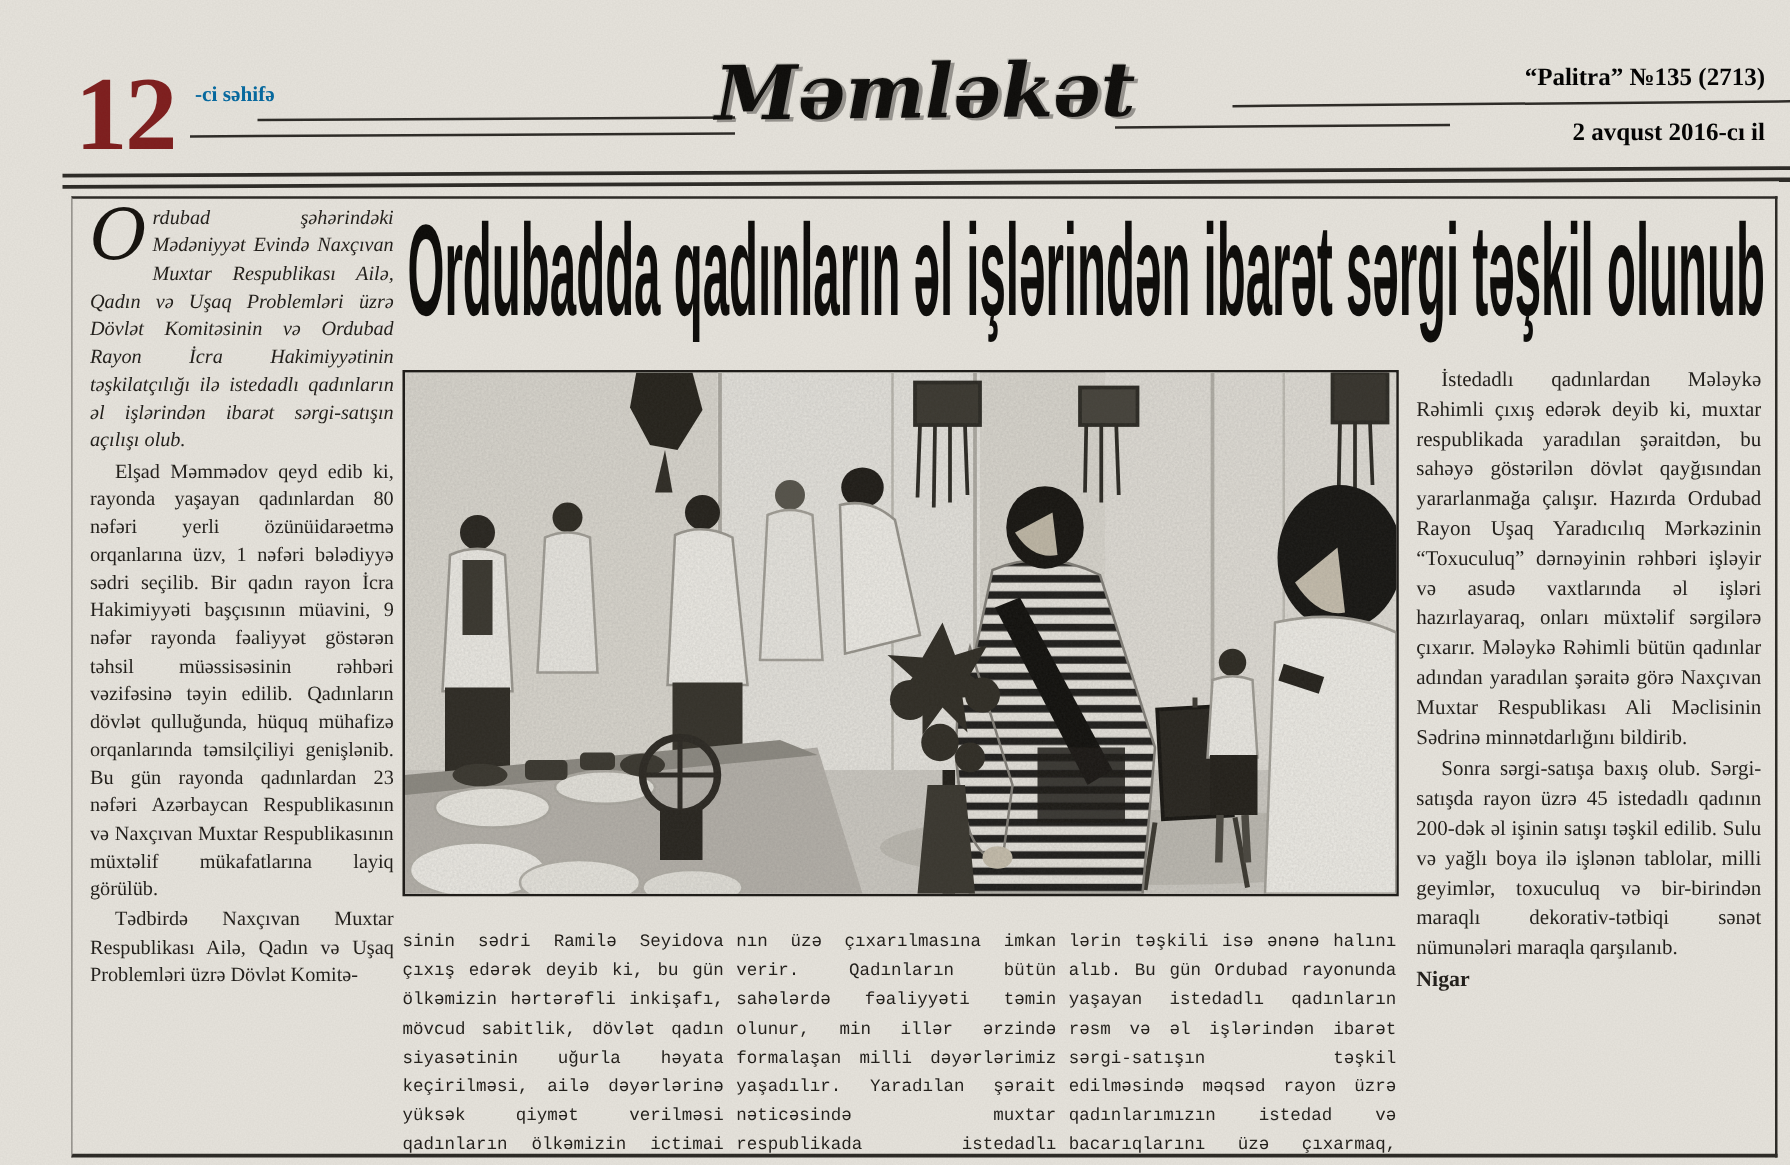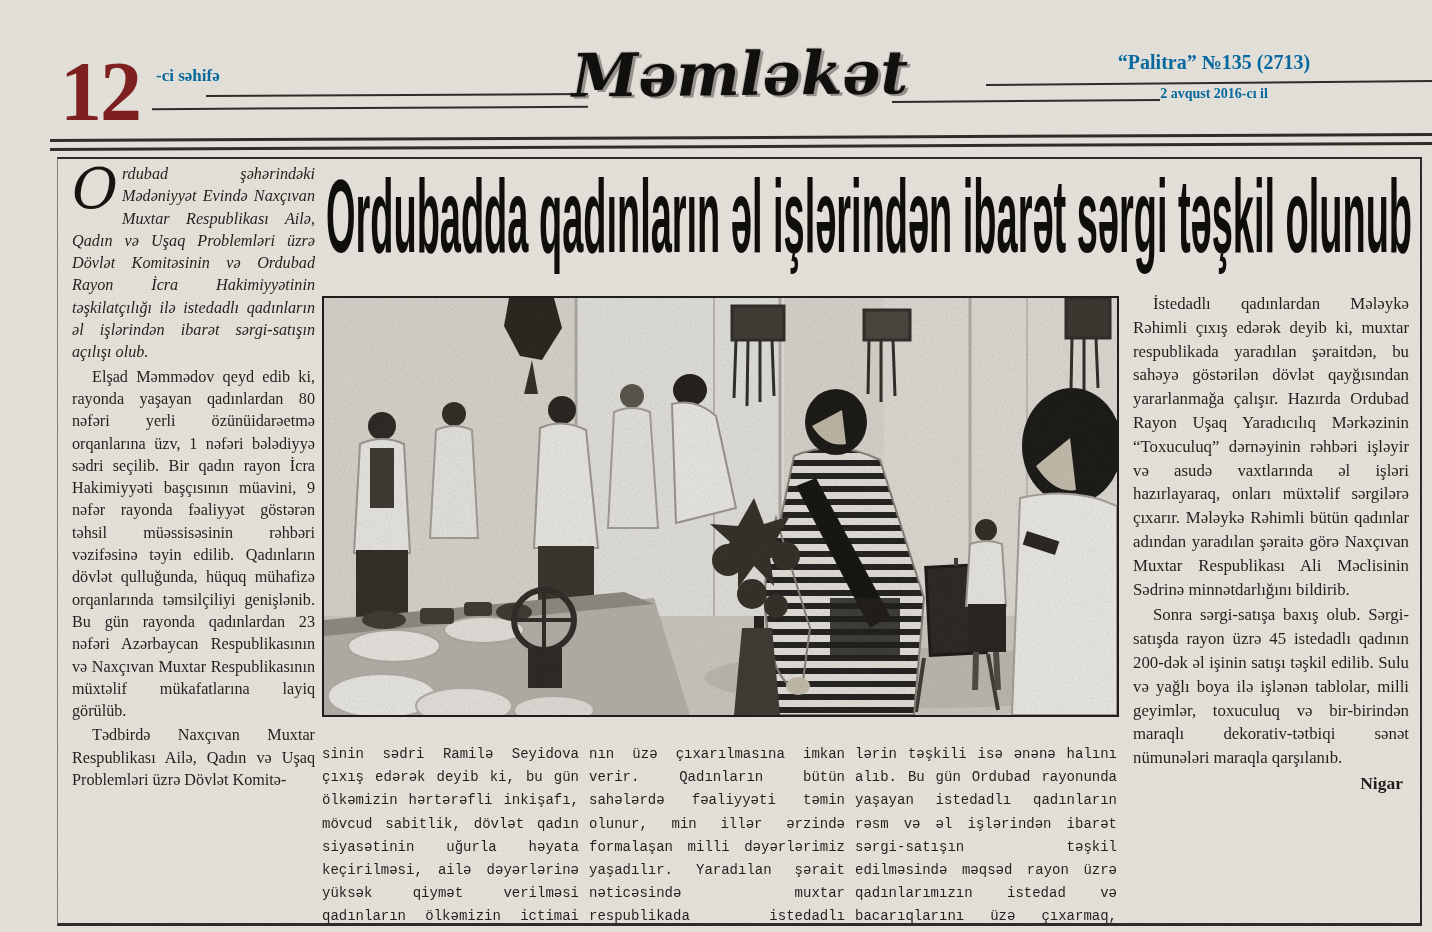--- a/index.html
+++ b/index.html
@@ -20,25 +20,25 @@
     font-size:17px;font-weight:bold;color:#0369a1;
   }
   .masthead{
     position:absolute;left:560px;top:40px;width:360px;text-align:center;
     font-family:"DejaVu Serif", serif;font-style:italic;font-weight:bold;
     font-size:60px;line-height:68px;color:#0d0c0a;letter-spacing:0px;
     text-shadow:3px 2px 0 rgba(20,18,15,.38), -1px -1px 0 rgba(20,18,15,.15);
     transform:rotate(-0.6deg);
   }
   .issue-block{
-    position:absolute;left:1068px;top:50px;width:292px;text-align:center;
-    font-family:"Liberation Serif", serif;font-weight:bold;color:#0369a1;
+    position:absolute;left:1120px;top:50px;width:292px;text-align:right;
+    font-family:"Liberation Serif", serif;font-weight:bold;color:#000000;
   }
   .issue-line{font-size:20px;line-height:24px;}
-  .date-line{font-size:14px;line-height:24px;margin-top:8px;}
+  .date-line{font-size:20px;line-height:24px;margin-top:20px;}
   .hrule{position:absolute;background:#2c2a26;}
   
   .article-box{
     position:absolute;left:57px;top:157px;width:1362px;height:764px;
     border-top:2px solid #2b2925;border-right:2px solid #2b2925;
     border-bottom:3px solid #2b2925;border-left:1px solid rgba(43,41,37,.55);
   }
   .headline-wrap{position:absolute;left:324px;top:160px;width:1094px;height:126px;}
   .col{
     position:absolute;text-align:justify;
@@ -56,21 +56,21 @@
   .photo-frame{
     position:absolute;left:322px;top:296px;width:797px;height:421px;
     border:2px solid #1c1a17;background:#d8d5ce;box-sizing:border-box;
   }
   .photo-frame svg{display:block;}
   .bcol{top:743px;height:192px;font-size:14px;line-height:23.2px;overflow:hidden;font-family:Liberation Mono, monospace;}
   .bcol1{left:322px;width:257px;}
   .bcol2{left:589px;width:256px;}
   .bcol3{left:855px;width:262px;}
   .right-col{left:1133px;top:292px;width:276px;height:626px;font-size:16.8px;line-height:23.8px;overflow:hidden;}
-  .byline{text-align:right;font-weight:bold;font-size:17.5px;padding-right:6px;margin-top:4px;}
+  .byline{text-align:left;font-weight:bold;font-size:17.5px;padding-right:6px;margin-top:4px;}
   .grain{position:absolute;left:0;top:0;pointer-events:none;z-index:50;}
 </style>
 </head>
 <body>
 
 <div>
   <div class="page-num">12</div>
   <div class="page-suffix">-ci səhifə</div>
 
   <div class="hrule" style="left:206px;top:94px;width:382px;height:2px;transform:rotate(-0.3deg);"></div>

